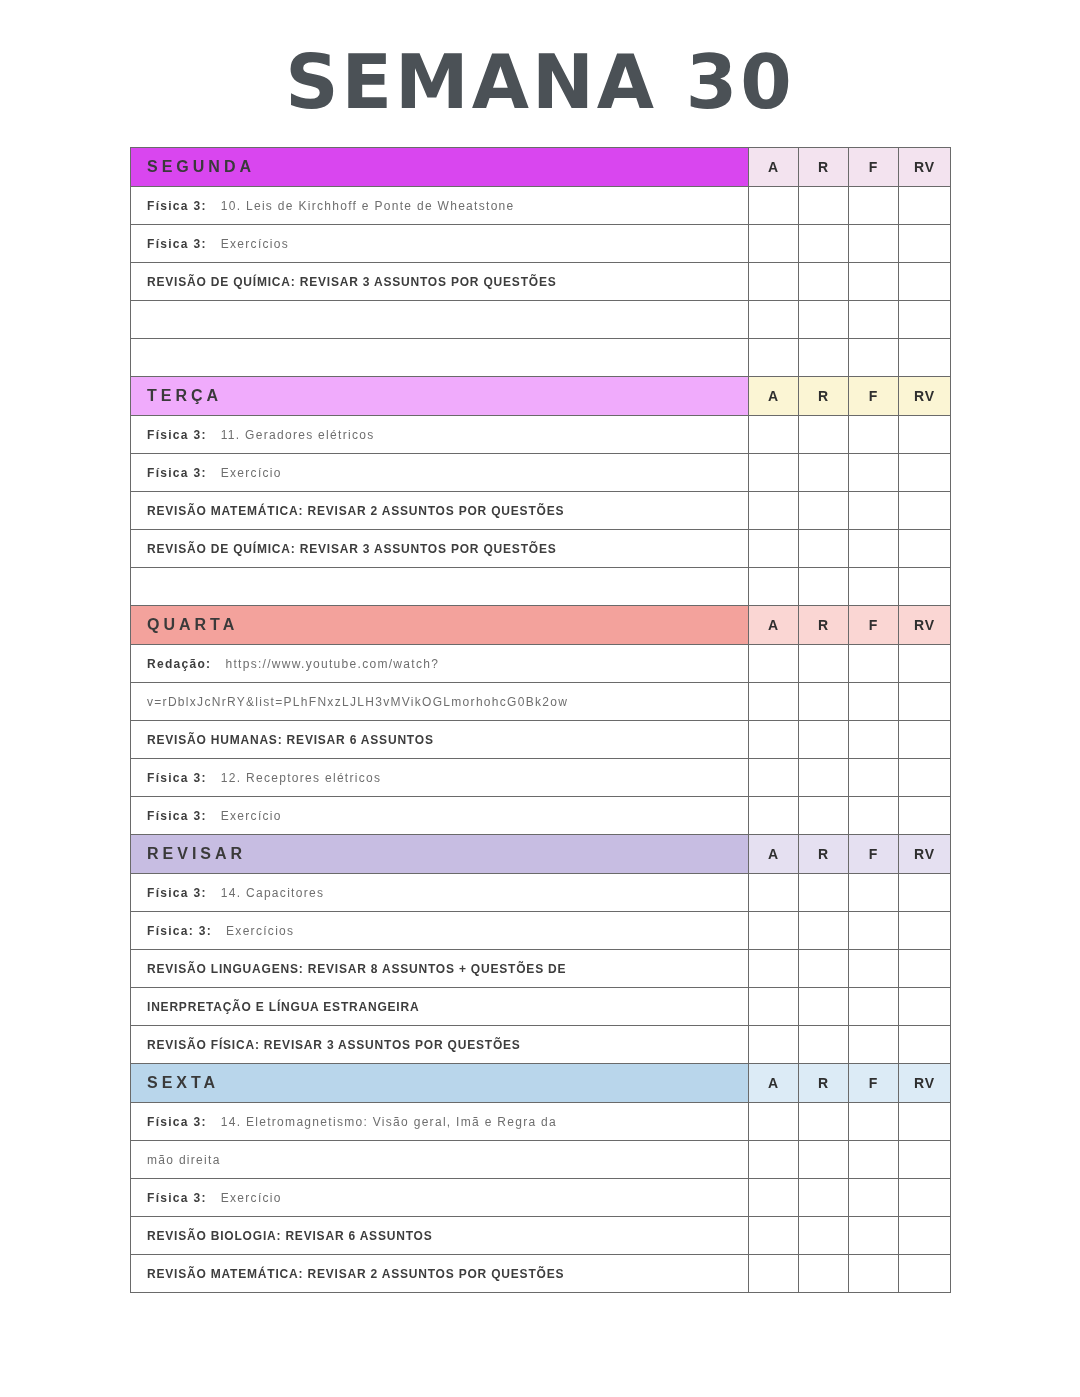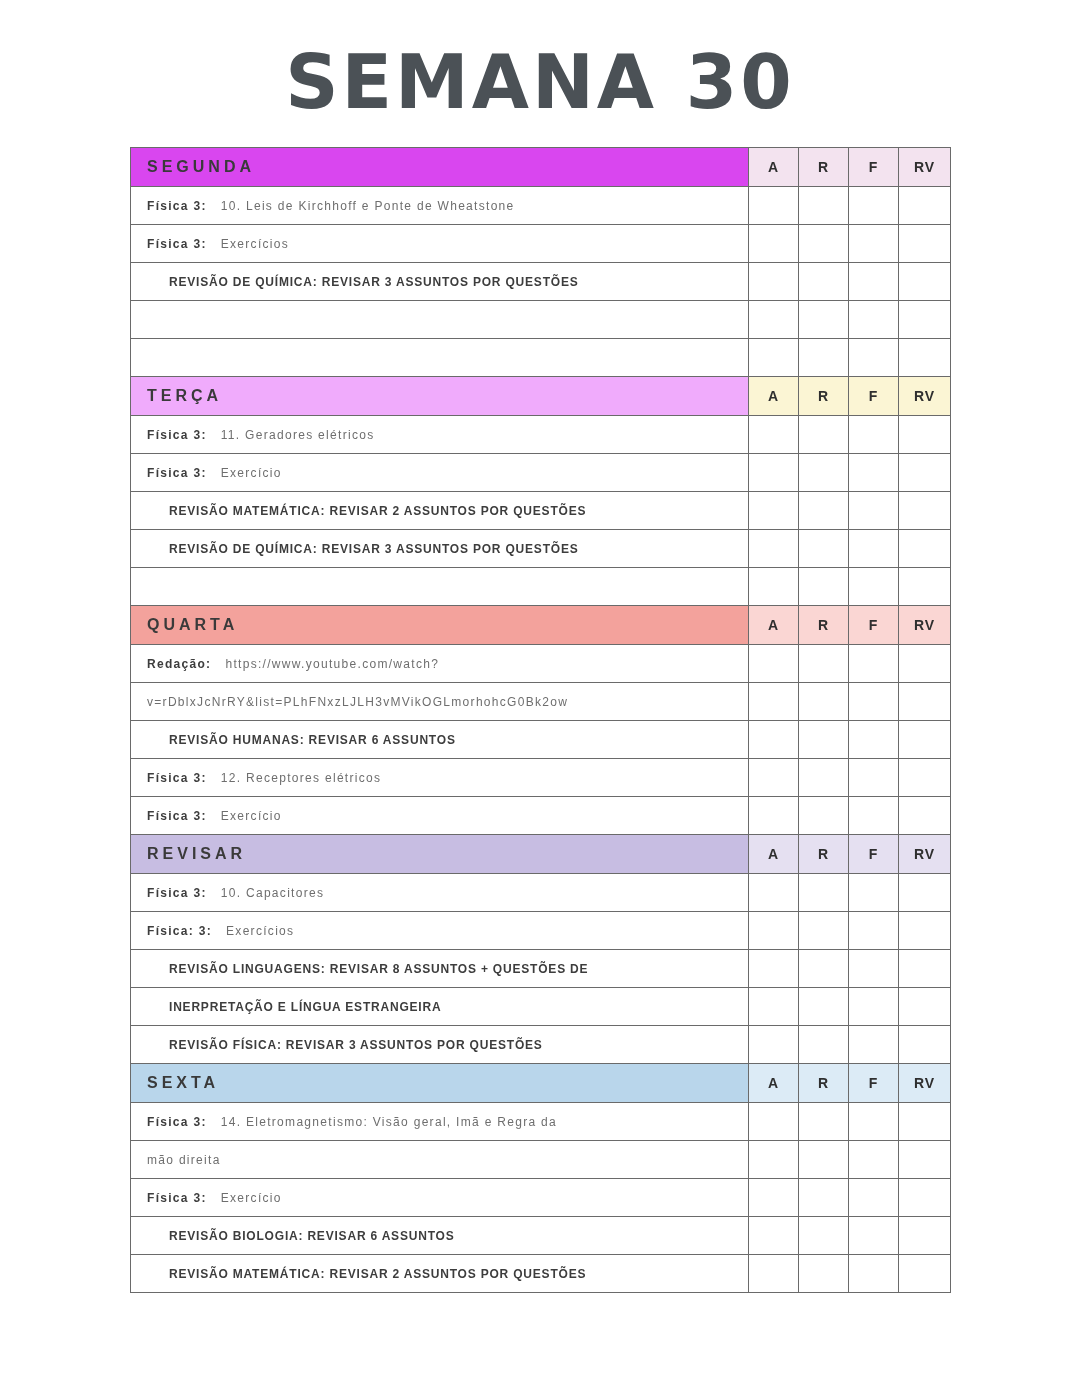--- a/index.html
+++ b/index.html
@@ -68,21 +68,20 @@
     margin-right: 14px;
   }
   .task-text {
     color: #6e6e6e;
     letter-spacing: 1.3px;
   }
   .task-text.bold {
     color: #3d3d3d;
     font-weight: bold;
     letter-spacing: 0.8px;
-    margin-left: 22px;
   }
 </style>
 </head>
 <body>
 
 <h1 class="page-title">SEMANA 30</h1>
 
 <table class="planner">
   <colgroup>
     <col style="width:618px">
@@ -219,21 +218,21 @@
         <td class="check-cell"></td>
       </tr>
       <tr class="day-header-row">
         <td class="day-name-cell" style="background: rgb(199, 189, 226);">REVISAR</td>
         <td class="check-head-cell" style="background: rgb(229, 224, 241);">A</td>
         <td class="check-head-cell" style="background: rgb(229, 224, 241);">R</td>
         <td class="check-head-cell" style="background: rgb(229, 224, 241);">F</td>
         <td class="check-head-cell" style="background: rgb(229, 224, 241);">RV</td>
       </tr>
       <tr class="task-row">
-        <td class="task-cell"><span class="task-label">Física 3:</span><span class="task-text">10. Capacitores</span></td>
+        <td class="task-cell"><span class="task-label">Física 3:</span><span class="task-text">14. Capacitores</span></td>
         <td class="check-cell"></td>
         <td class="check-cell"></td>
         <td class="check-cell"></td>
         <td class="check-cell"></td>
       </tr>
       <tr class="task-row">
         <td class="task-cell"><span class="task-label">Física: 3:</span><span class="task-text">Exercícios</span></td>
         <td class="check-cell"></td>
         <td class="check-cell"></td>
         <td class="check-cell"></td>

